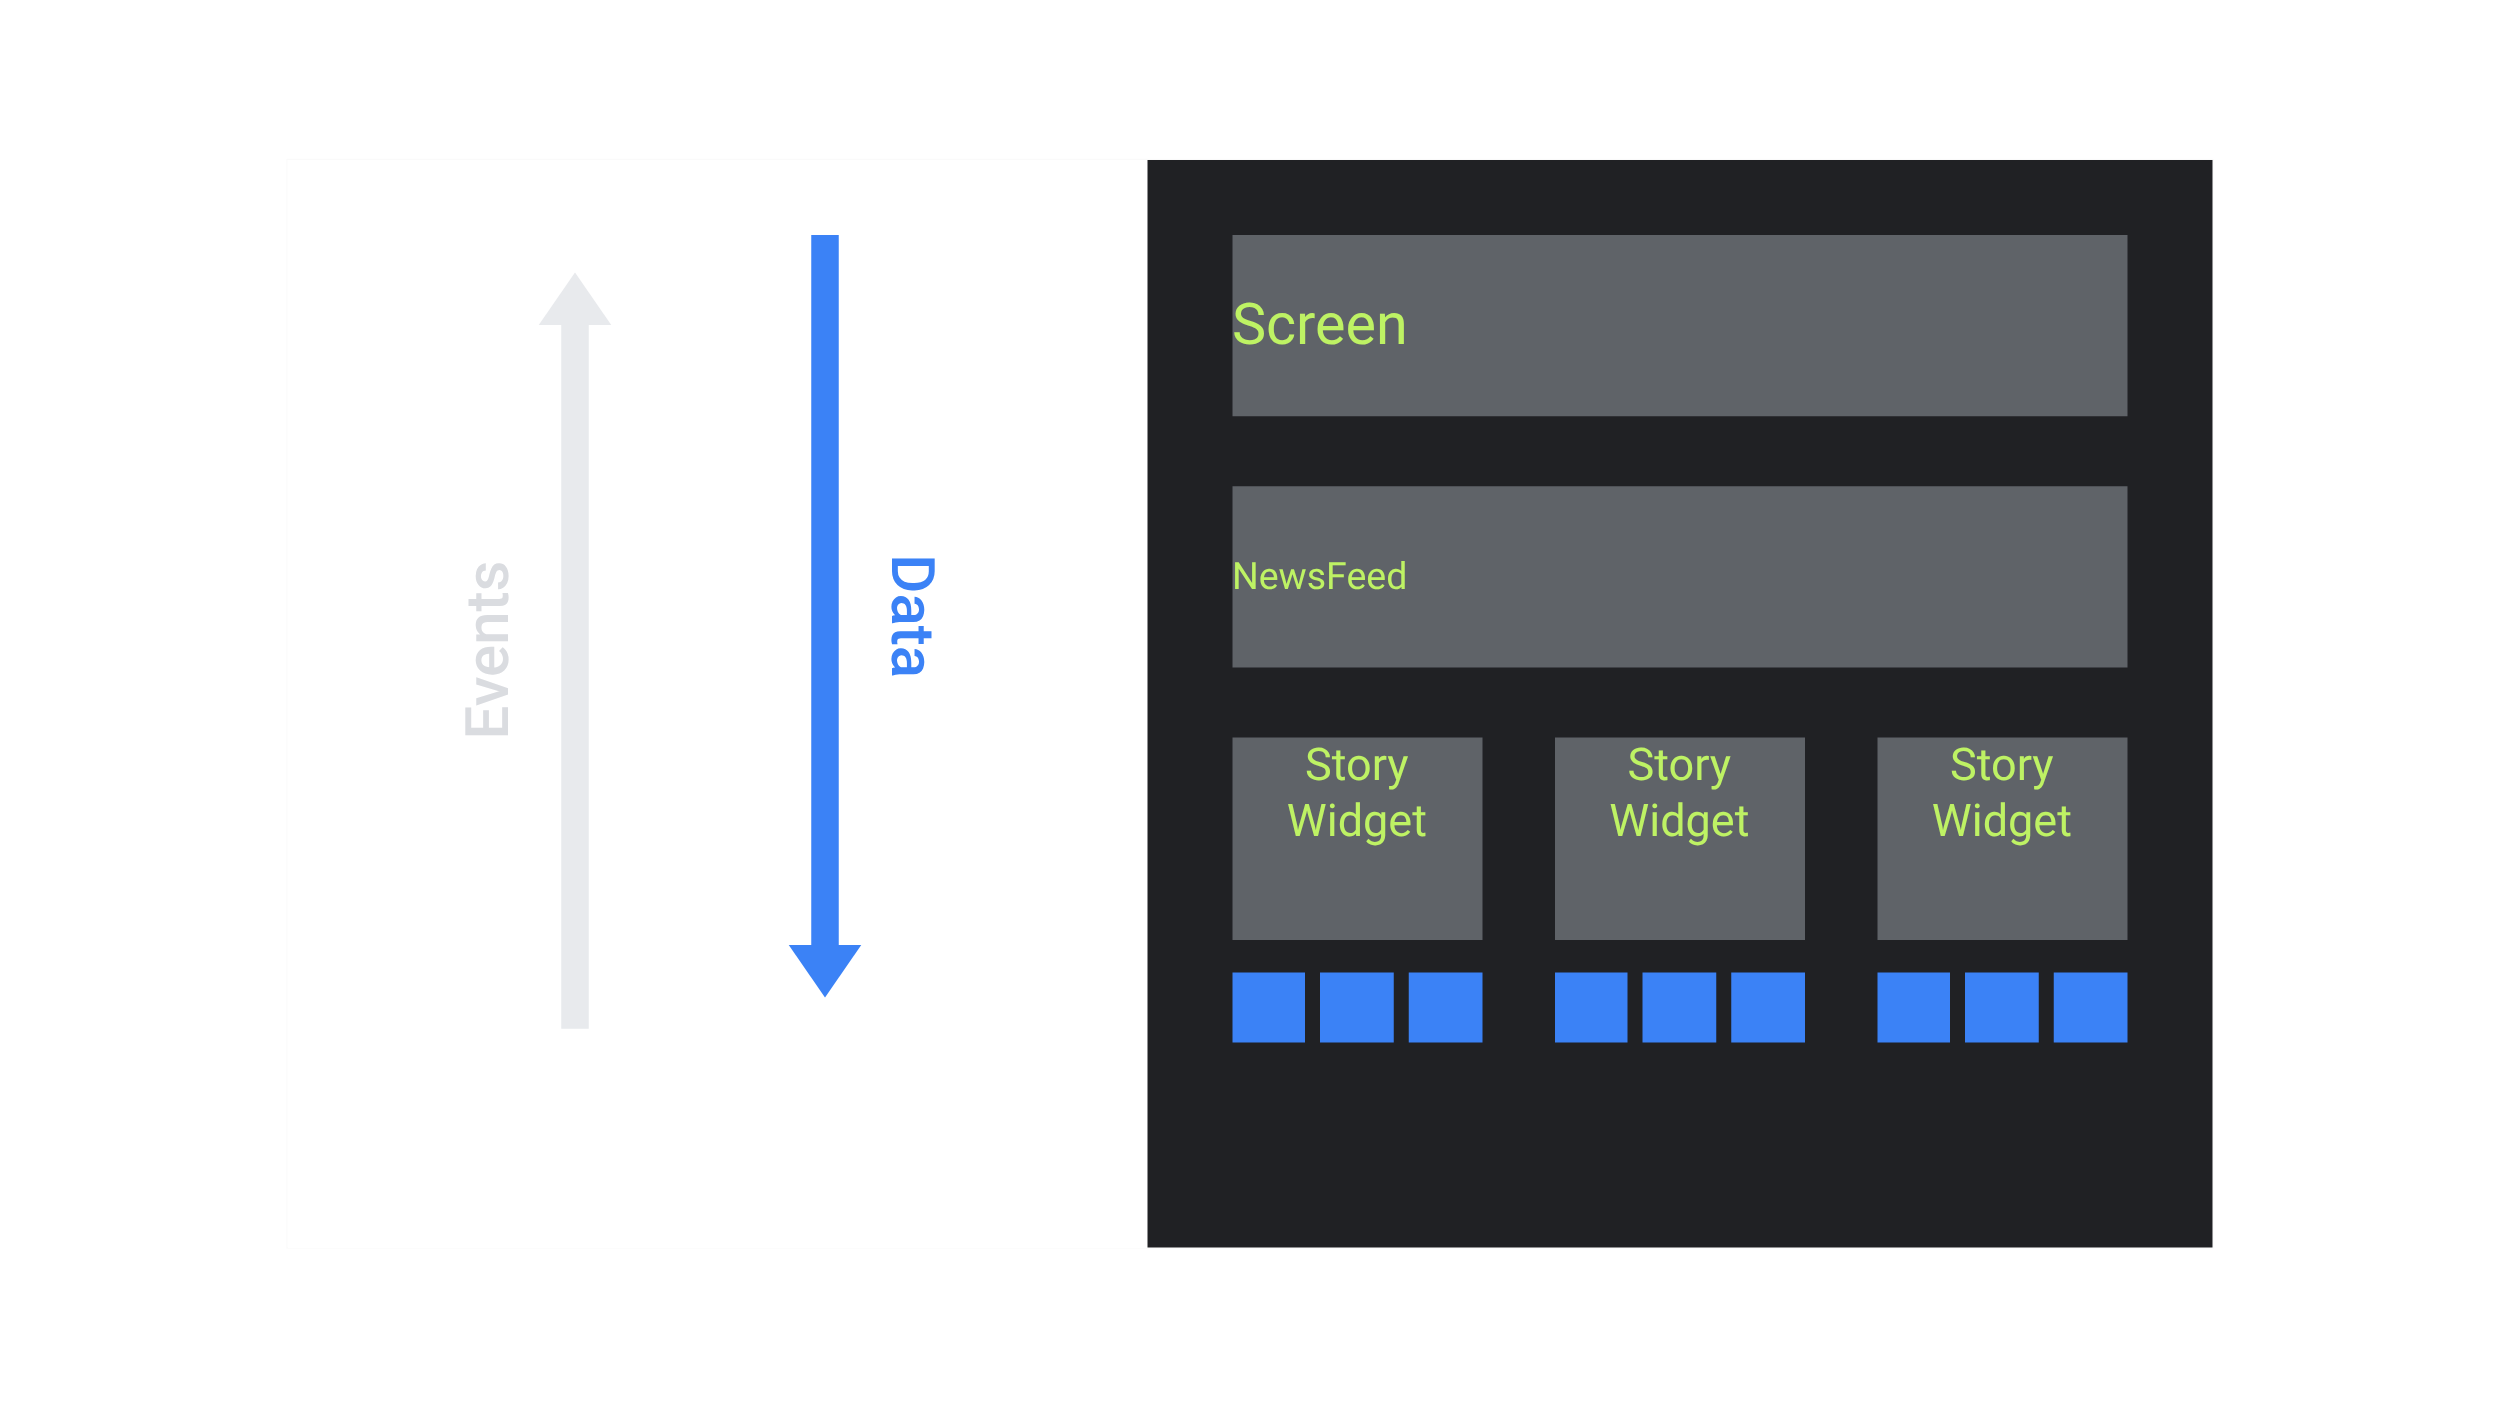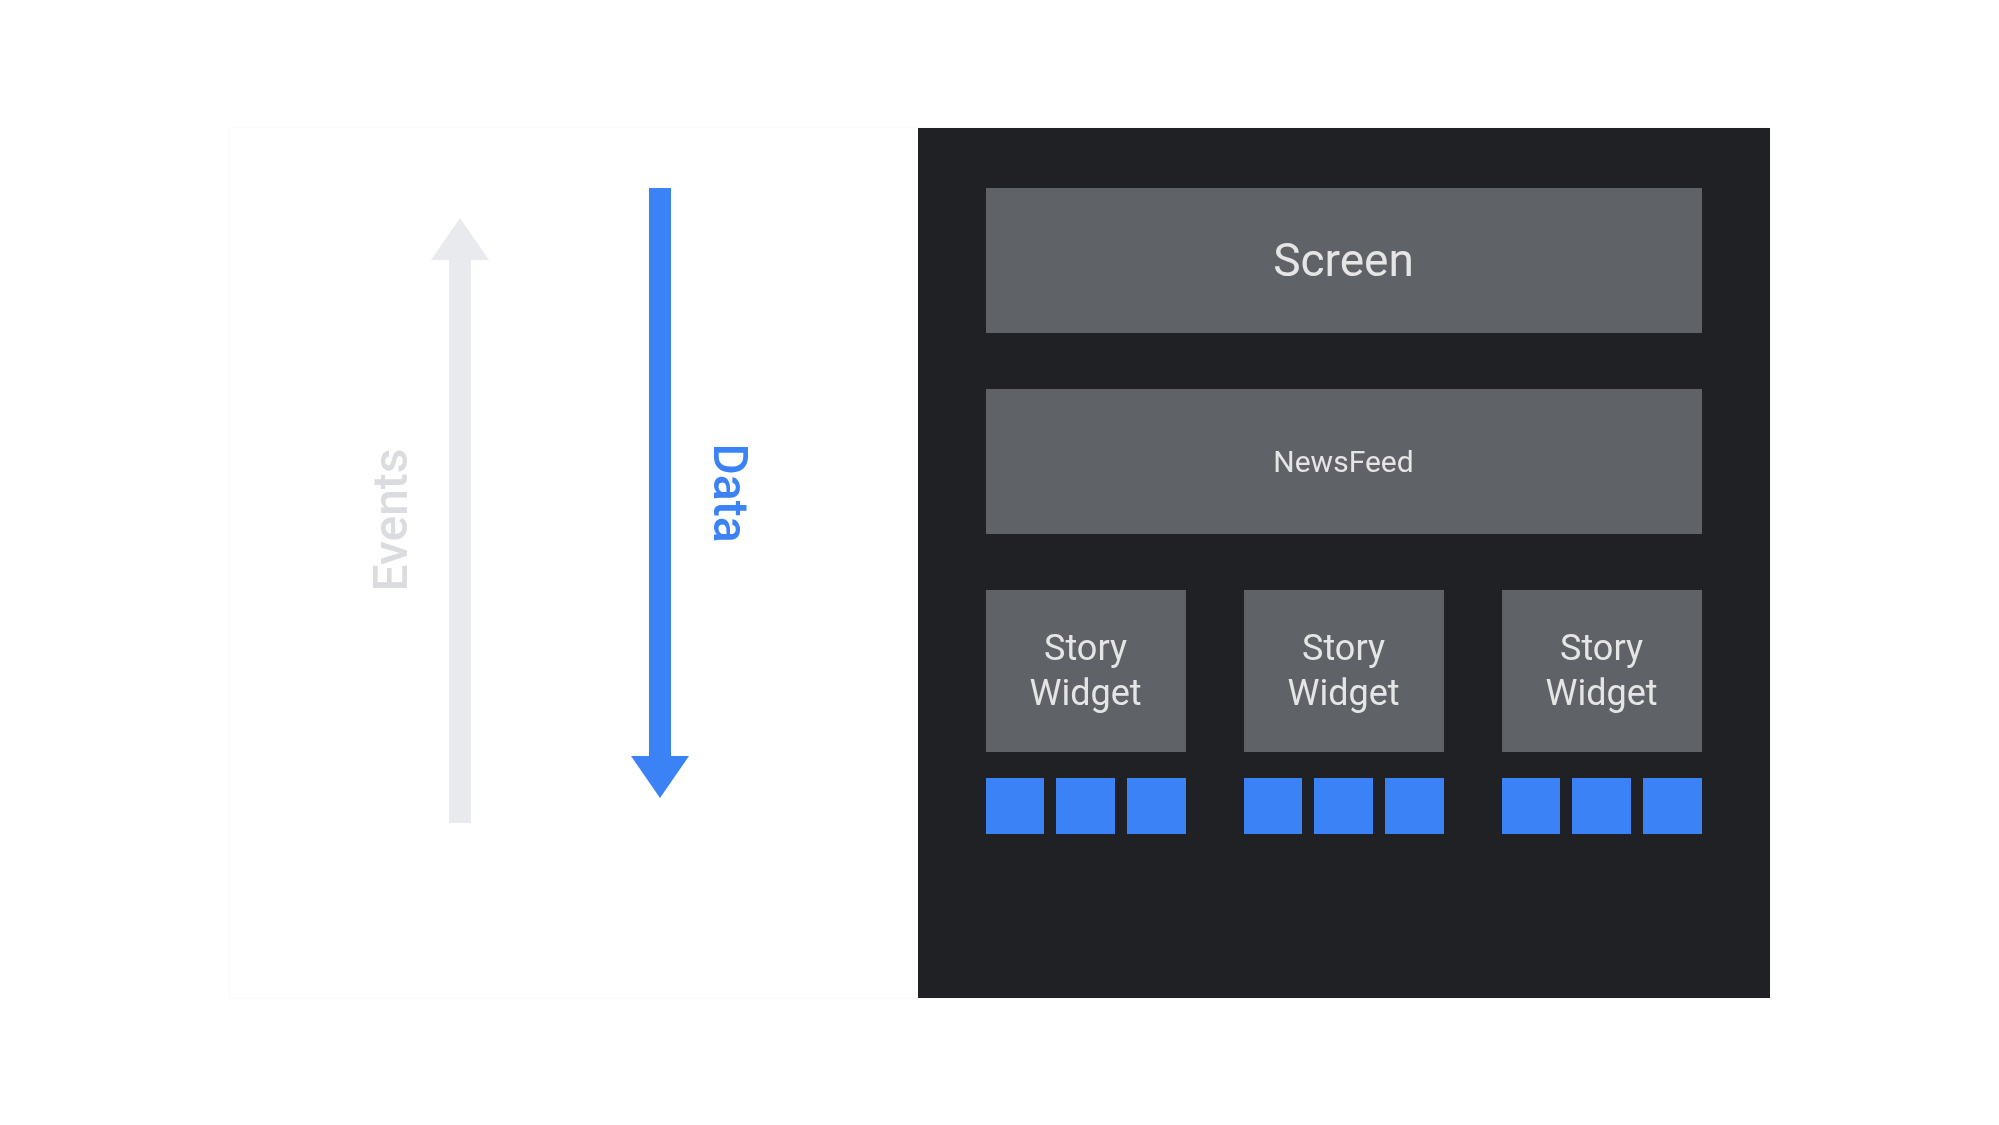--- a/index.html
+++ b/index.html
@@ -100,24 +100,24 @@
       color: #dadce0;
       left: -40px;
     }
     .arrow-data .arrow-label {
       color: #3b82f6;
       left: 100px;
     }
     
     .box {
       background: #5f6368;
-      color: #e5e5e5;
+      color: #bef264;
       display: flex;
       align-items: center;
-      justify-content: center;
+      justify-content: flex-start;
       font-weight: 400;
     }
     .box-screen {
       width: 100%;
       height: 145px;
       margin-bottom: 56px;
       font-size: 46px;
     }
     .box-newsfeed {
       width: 100%;

